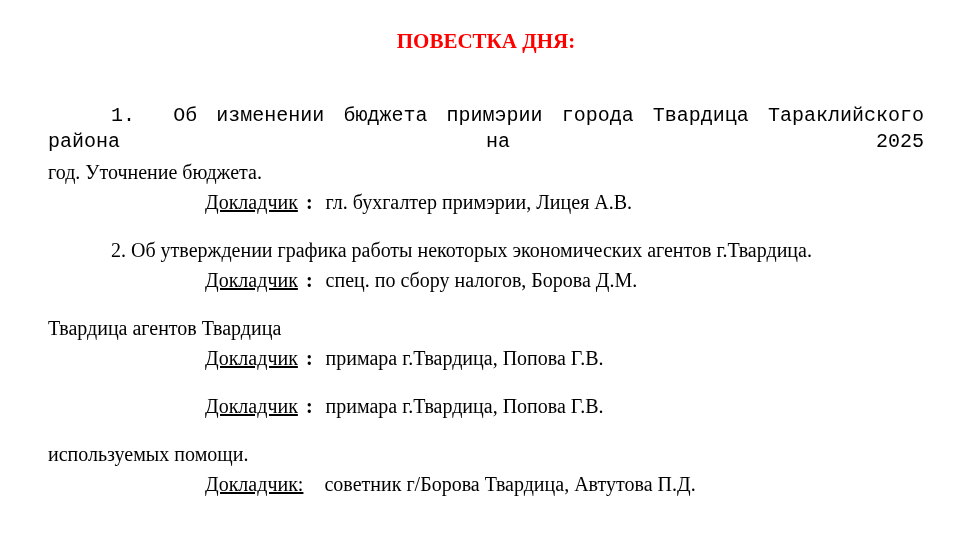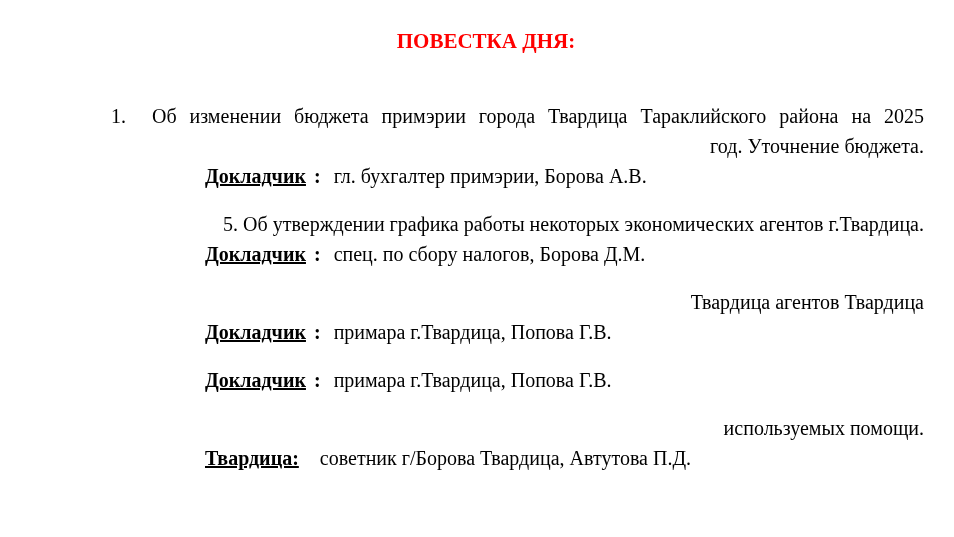--- a/index.html
+++ b/index.html
@@ -19,66 +19,67 @@
     line-height: 26px;
   }
   .title {
     font-size: 21px;
     line-height: 26px;
     font-weight: bold;
     text-align: center;
     margin-bottom: 49px;
   }
   .agenda-item { margin-bottom: 22px; }
-  .line { text-align: right; white-space: normal; }
+  .line { text-align: left; white-space: normal; }
   .line.first-line { text-indent: 63px; }
   .line.stretch {
     text-align: justify;
     text-align-last: justify;
+    font-family: Liberation Mono, monospace;
   }
   .speaker-line { padding-left: 157px; }
   .spk-label {
-    font-weight: bold;
+    font-weight: normal;
     text-decoration: underline;
   }
   .spk-colon { font-weight: bold; }
   .spk-text { font-weight: normal; }
 </style>
 </head>
 <body>
 
 <div class="page">
   <h1 class="title" style="color: rgb(255, 0, 0);">ПОВЕСТКА ДНЯ:</h1>
   <div id="items">
   <div class="agenda-item">
     <div class="lines">
           <div class="line first-line stretch">1.&nbsp; Об изменении бюджета примэрии города Твардица Тараклийского района на 2025</div>
           <div class="line">год. Уточнение бюджета.</div>
         </div>
-    <div class="speaker-line"><span class="spk-label">Докладчик</span><span class="spk-colon">:</span><span class="spk-text"> гл. бухгалтер примэрии, Борова А.В.</span></div>
+    <div class="speaker-line"><span class="spk-label">Докладчик</span><span class="spk-colon">:</span><span class="spk-text"> гл. бухгалтер примэрии, Лицея А.В.</span></div>
   </div>
 
   <div class="agenda-item">
     <div class="lines">
-          <div class="line first-line">5. Об утверждении графика работы некоторых экономических агентов г.Твардица.</div>
+          <div class="line first-line">2. Об утверждении графика работы некоторых экономических агентов г.Твардица.</div>
         </div>
     <div class="speaker-line"><span class="spk-label">Докладчик</span><span class="spk-colon">:</span><span class="spk-text"> спец. по сбору налогов, Борова Д.М.</span></div>
   </div>
 
   <div class="agenda-item">
     <div class="lines">
           <div class="line">Твардица агентов Твардица</div>
         </div>
     <div class="speaker-line"><span class="spk-label">Докладчик</span><span class="spk-colon">:</span><span class="spk-text"> примара г.Твардица, Попова Г.В.</span></div>
   </div>
 
   <div class="agenda-item">
     <div class="speaker-line"><span class="spk-label">Докладчик</span><span class="spk-colon">:</span><span class="spk-text"> примара г.Твардица, Попова Г.В.</span></div>
   </div>
 
   <div class="agenda-item">
     <div class="lines">
           <div class="line">используемых помощи.</div>
         </div>
-    <div class="speaker-line"><span class="spk-label">Твардица:</span><span class="spk-colon"></span><span class="spk-text"> советник г/Борова Твардица, Автутова П.Д.</span></div>
+    <div class="speaker-line"><span class="spk-label">Докладчик:</span><span class="spk-colon"></span><span class="spk-text"> советник г/Борова Твардица, Автутова П.Д.</span></div>
   </div>
 </div>
 </div>
 
 </body></html>

